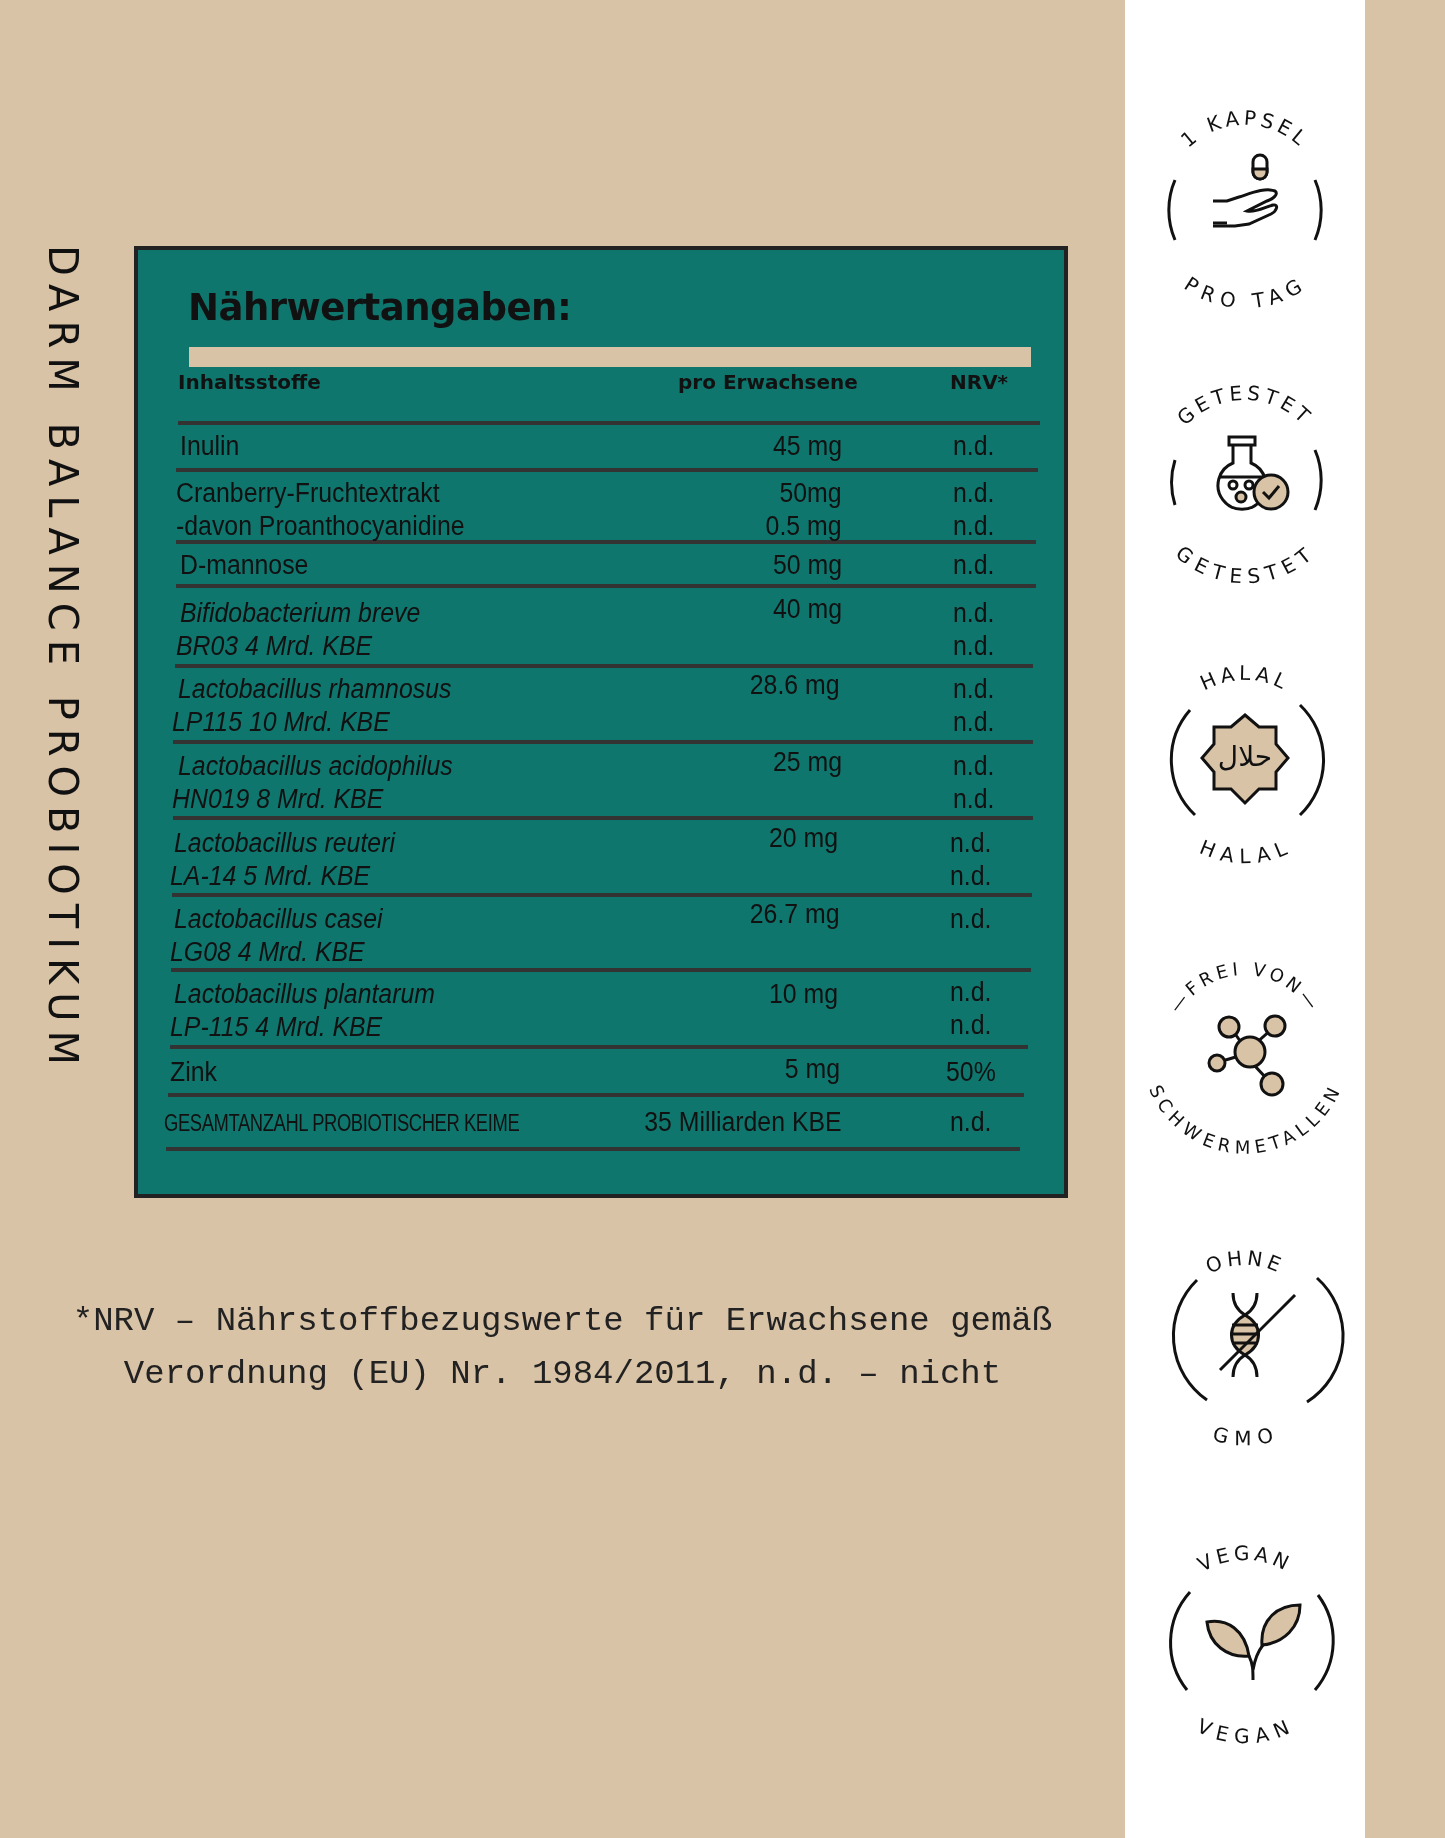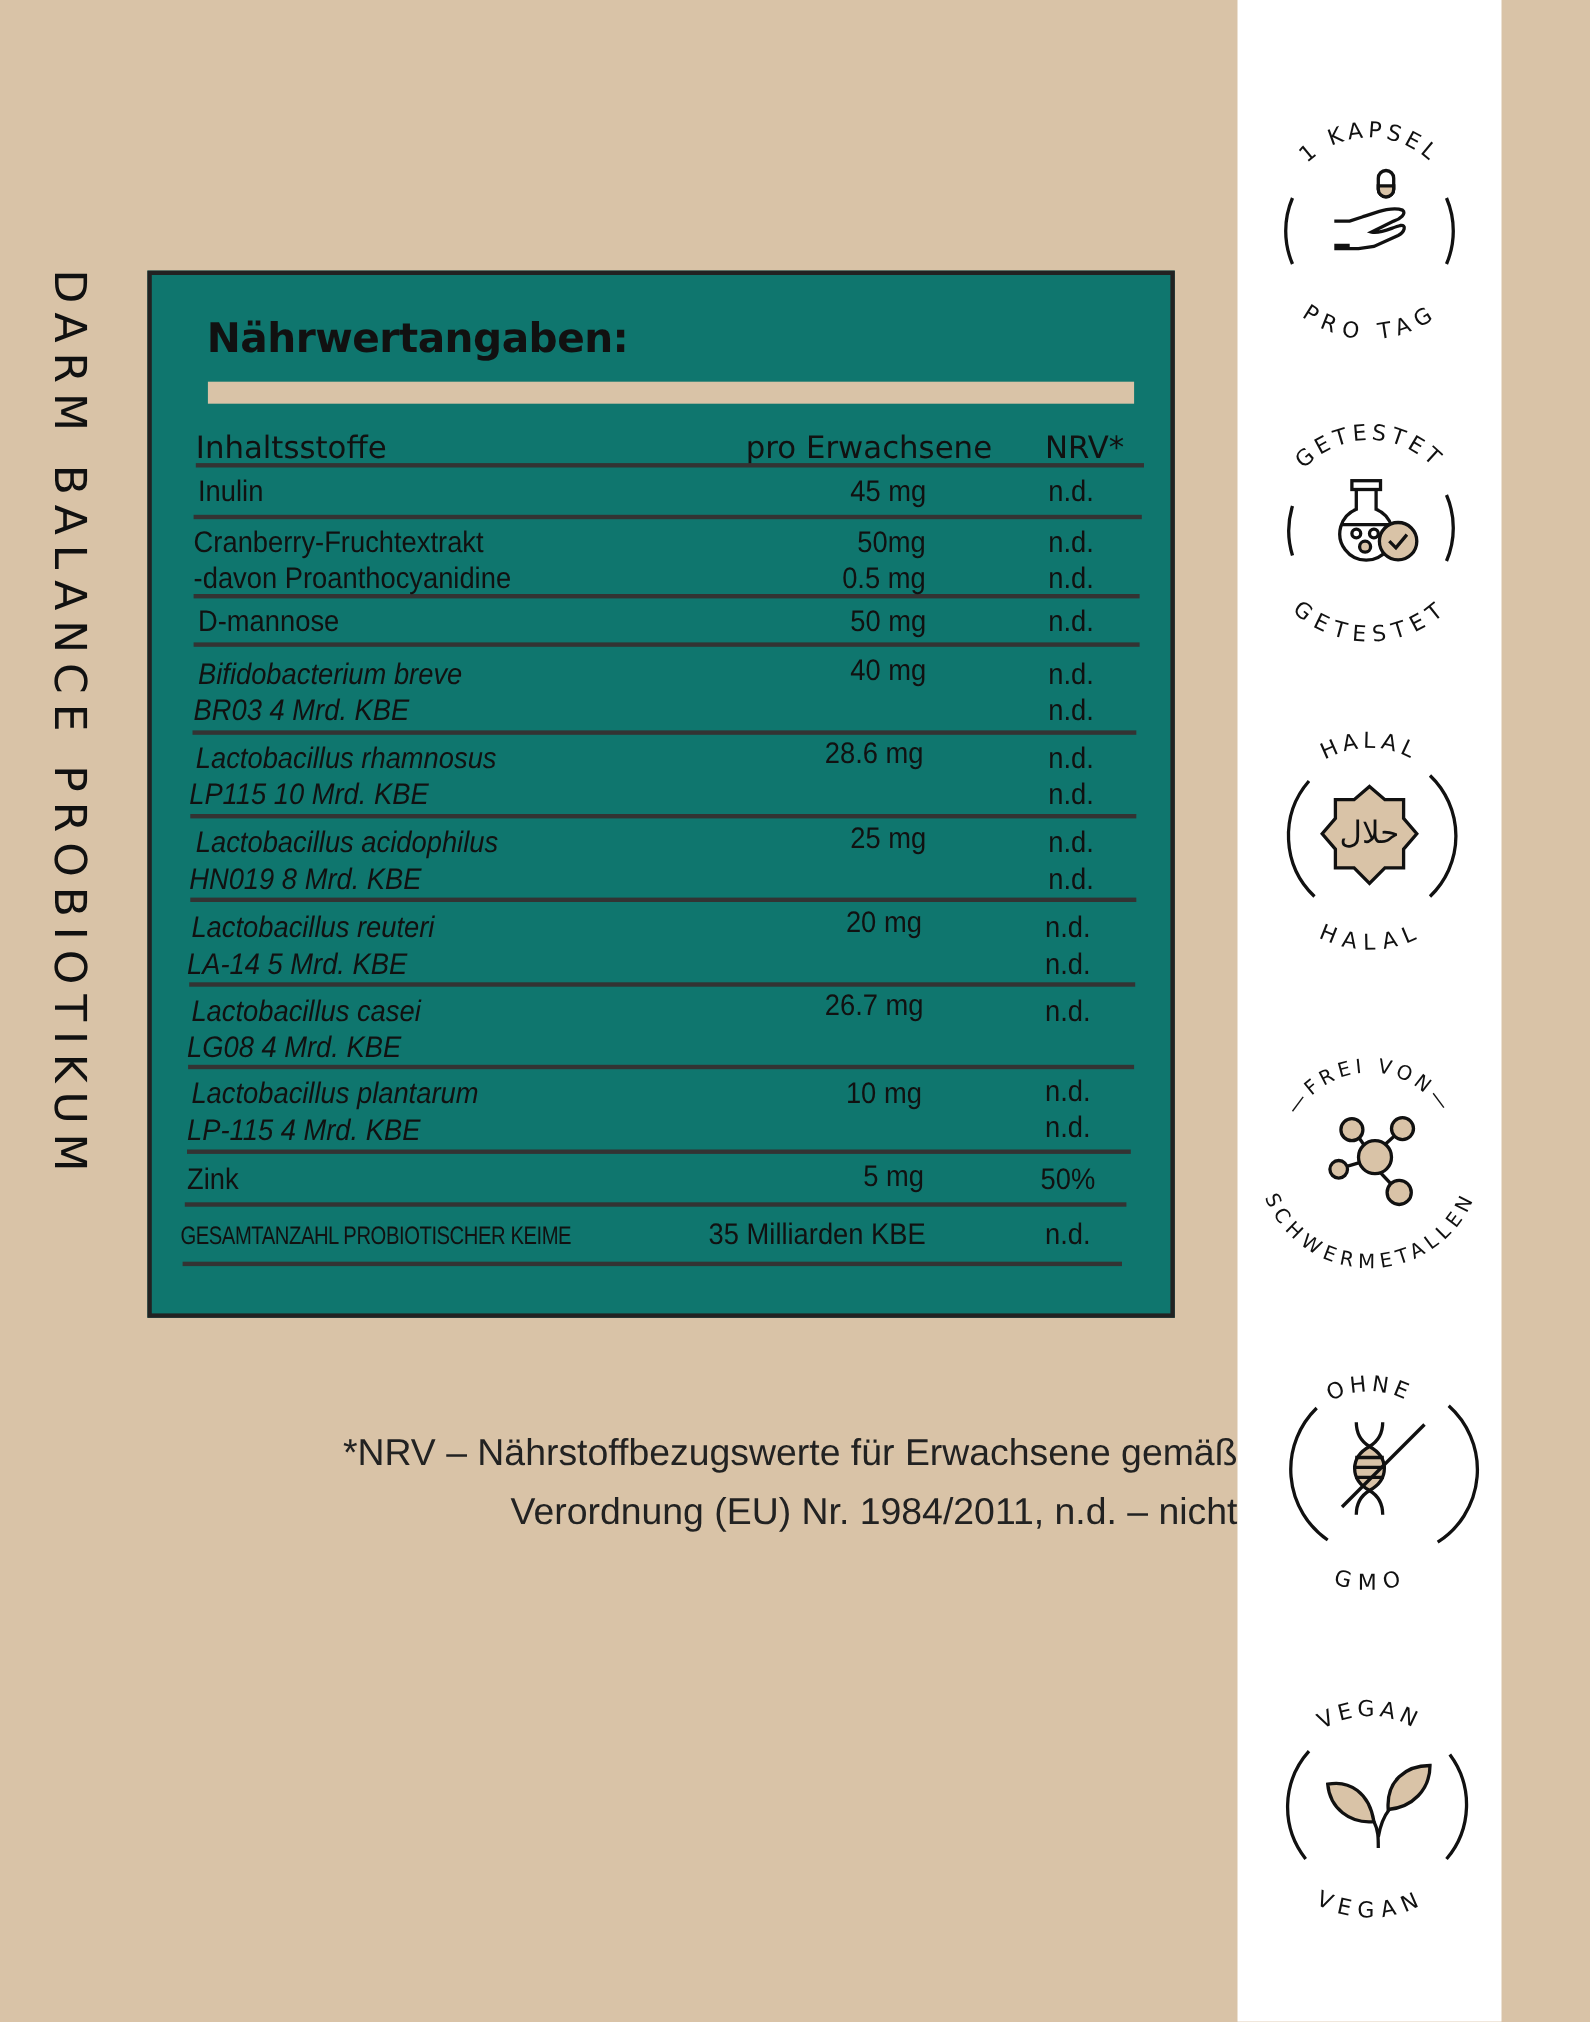--- a/index.html
+++ b/index.html
@@ -20,29 +20,29 @@
     background:#0f766e; border:4px solid #222; box-sizing:border-box;
   }
   .panel-title {
     position:absolute; left:50px; top:36px;
     font-family:"DejaVu Sans", sans-serif; font-weight:700; font-size:37px;
     letter-spacing:-0.5px;
   }
   .title-bar {
     position:absolute; left:51px; top:97px; width:842px; height:20px; background:#d9c3a7;
   }
-  .hdr { position:absolute; top:140px; font-family:"DejaVu Sans", sans-serif; font-weight:400; font-size:28px; }
+  .hdr { position:absolute; top:120px; font-family:"DejaVu Sans", sans-serif; font-weight:700; font-size:20px; }
   .row { position:absolute; height:4px; background:#333; }
   .cell { position:absolute; font-family:"Liberation Sans", sans-serif; font-size:27px; white-space:nowrap; line-height:1; transform:scaleX(0.92); transform-origin:left center;}
   .cell.it { font-style:italic; }
   .cell.right { transform-origin:right center; text-align:right; }
   .cell.small { font-size:23px; transform:scaleX(0.8); letter-spacing:-0.5px;}
   .footnote {
-    position:absolute; left:0; width:1125px; top:1295px; text-align:right;
-    font-family:Liberation Sans, sans-serif; font-size:34px; color:#222; line-height:53px; font-weight:300;
+    position:absolute; left:0; width:1125px; top:1295px; text-align:center;
+    font-family:Liberation Mono, monospace; font-size:34px; color:#222; line-height:53px; font-weight:300;
   }
   .footnote span { display:block; }
   .strip {
     position:absolute; left:1125px; top:0; width:240px; height:1838px; background:#fff;
   }
   .badge { position:absolute; left:1135px; width:220px; height:220px; }
   .badge svg { width:220px; height:220px; }
   .badge text { font-family:"DejaVu Sans", sans-serif; font-size:20px; letter-spacing:4px; fill:#111; }
 </style>
 </head>

